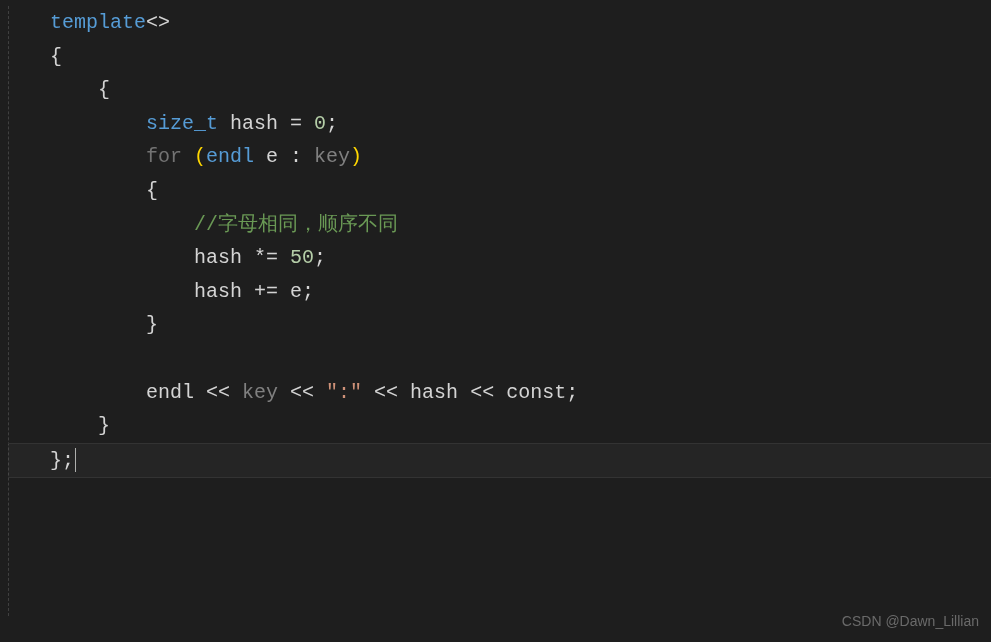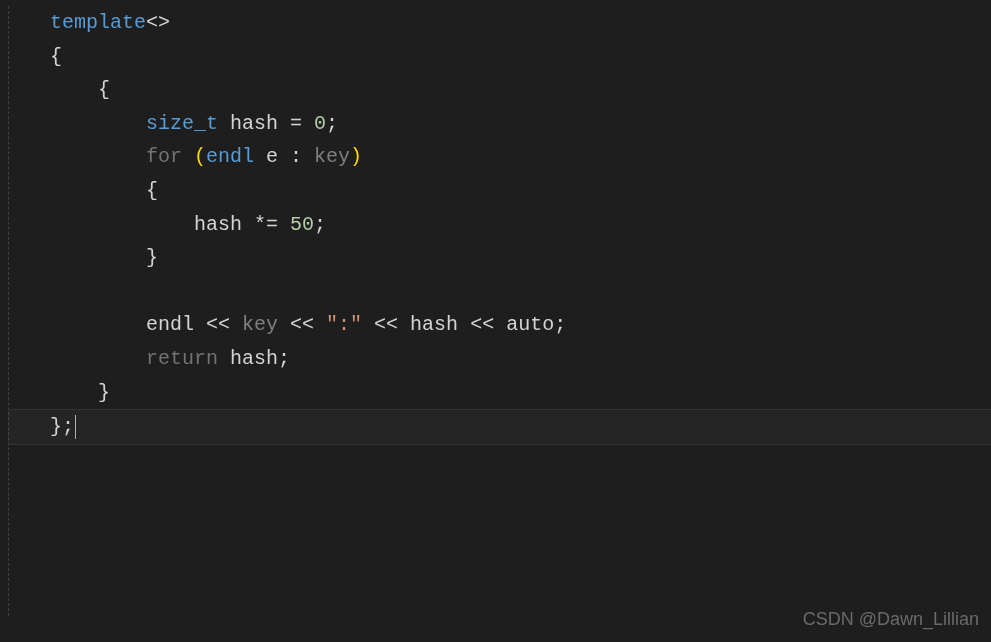--- a/index.html
+++ b/index.html
@@ -48,21 +48,21 @@
     .param { color: #808080; }
     .angle { color: #d4d4d4; }
     .gold-paren { color: #ffd700; }
     .pink-paren { color: #da70d6; }
     .brace { color: #d4d4d4; }
     .watermark {
       position: absolute;
       bottom: 8px;
       right: 12px;
       color: #6a6a6a;
-      font-size: 18px;
+      font-size: 14px;
       font-family: Arial, sans-serif;
     }
     .cursor-line {
       background: rgba(255,255,255,0.03);
       border-top: 1px solid #333;
       border-bottom: 1px solid #333;
     }
     .cursor {
       display: inline-block;
       width: 1px;
@@ -96,30 +96,31 @@
 
   <div class="line"><span class="brace">    {</span></div>
 
 
   <div class="line"><span>        </span><span class="keyword">size_t</span><span> hash </span><span>= </span><span class="number">0</span><span>;</span></div>
 
   <div class="line"><span>        </span><span class="purple">for</span><span class="gold-paren"> (</span><span class="keyword">endl</span><span> e </span><span>: </span><span class="param">key</span><span class="gold-paren">)</span></div>
 
   <div class="line"><span class="brace">        {</span></div>
 
+  <div class="line"><span class="comment">            //字母相同，顺序不同</span></div>
 
   <div class="line"><span>            </span><span>hash </span><span>*= </span><span class="number">50</span><span>;</span></div>
 
+  <div class="line"><span>            </span><span>hash </span><span>+= </span><span>e</span><span>;</span></div>
 
   <div class="line"><span class="brace">        }</span></div>
 
   <div class="line"><span></span>&nbsp;</div>
 
-  <div class="line"><span>        </span><span>endl </span><span>&lt;&lt; </span><span class="param">key </span><span>&lt;&lt; </span><span style="color:#ce9178">":"</span><span> &lt;&lt; </span><span>hash </span><span>&lt;&lt; </span><span>auto</span><span>;</span></div>
+  <div class="line"><span>        </span><span>endl </span><span>&lt;&lt; </span><span class="param">key </span><span>&lt;&lt; </span><span style="color:#ce9178">":"</span><span> &lt;&lt; </span><span>hash </span><span>&lt;&lt; </span><span>const</span><span>;</span></div>
 
-  <div class="line"><span>        </span><span class="purple">return</span><span> hash</span><span>;</span></div>
 
   <div class="line"><span class="brace">    }</span></div>
 
   <div class="line cursor-line"><span class="brace">};</span><span class="cursor"></span></div>
 </div>
 
 <div class="watermark">CSDN @Dawn_Lillian</div>
 
 </body></html>

